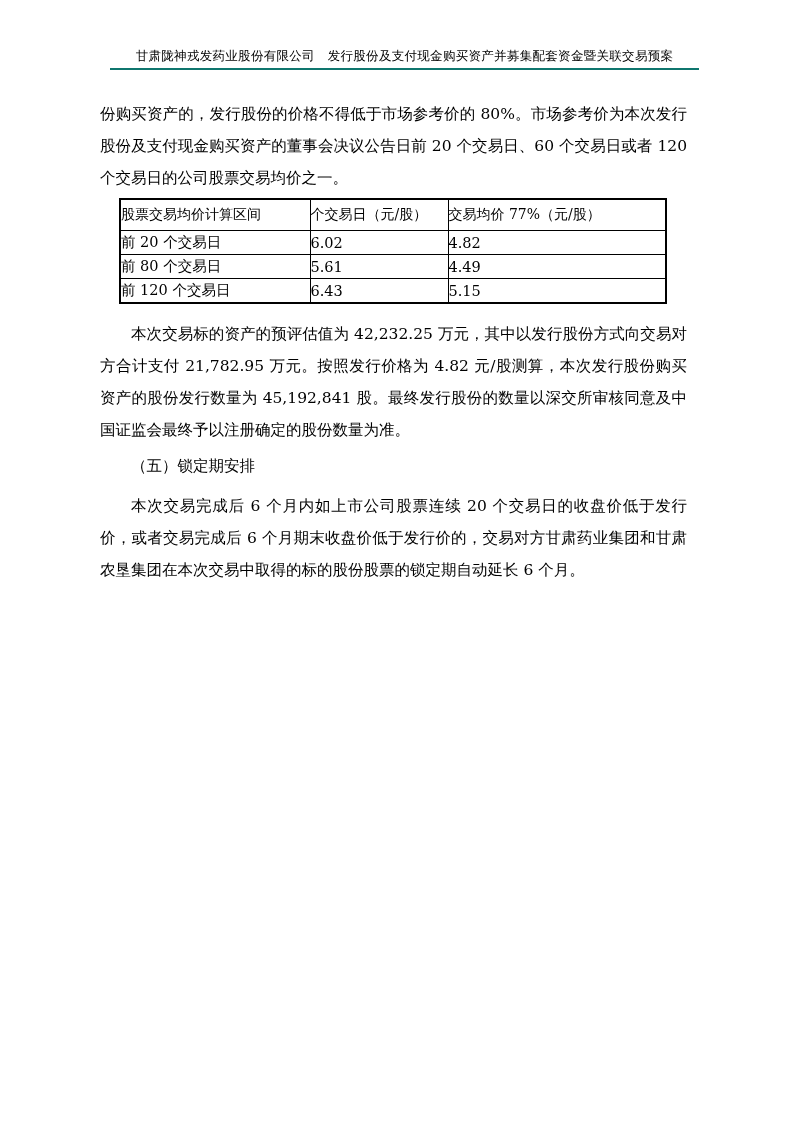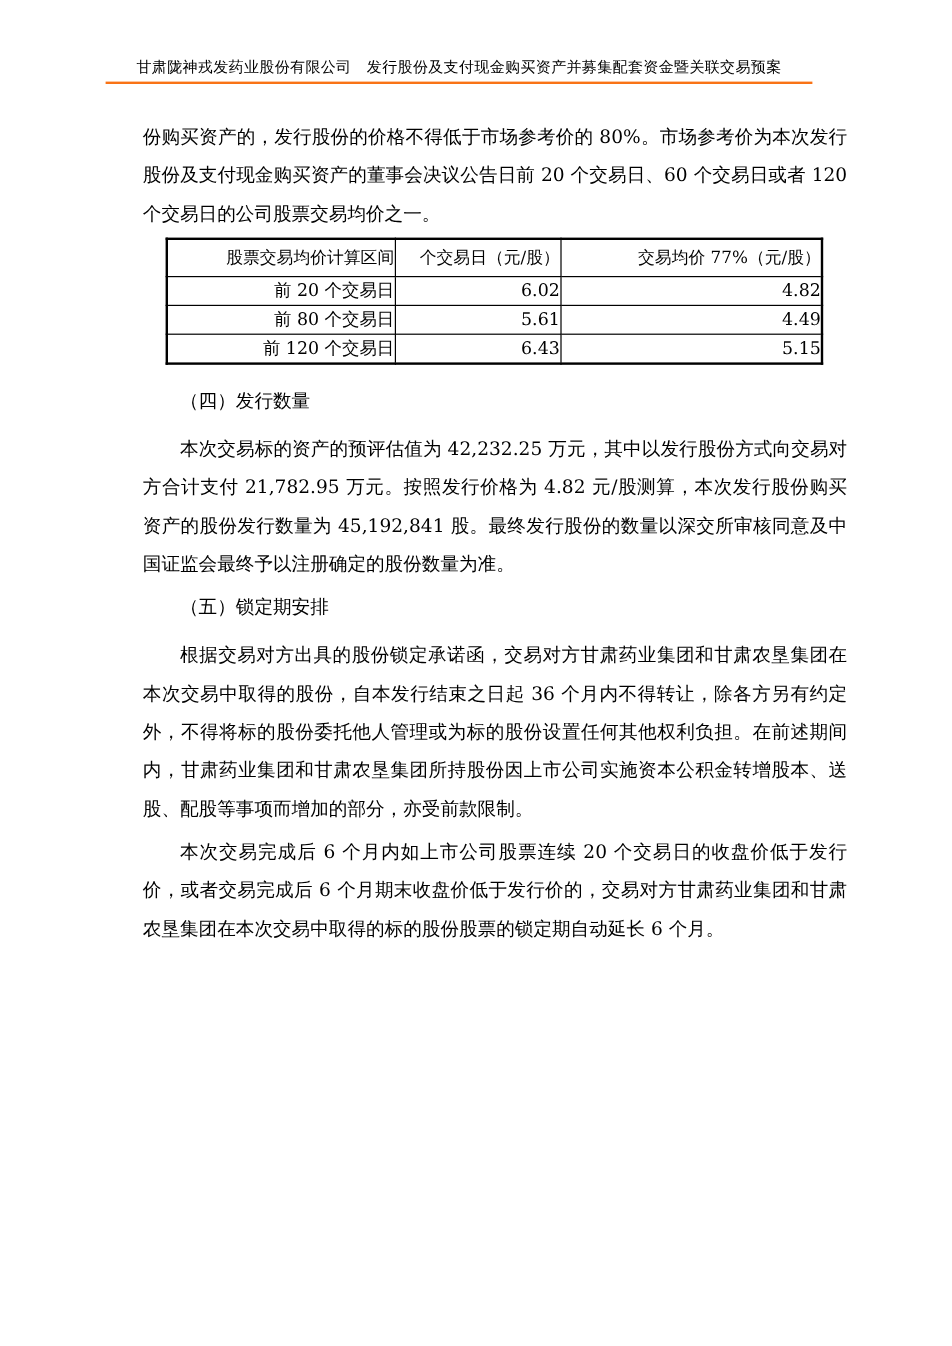--- a/index.html
+++ b/index.html
@@ -8,34 +8,34 @@
     width: 793px;
     height: 1122px;
     background: #ffffff;
     color: #000000;
     font-family: "DejaVu Serif", "Liberation Serif", serif;
     overflow: hidden;
   }
   .header {
     position: absolute;
     top: 47px;
-    left: 88px;
+    left: 110px;
     width: 589px;
     text-align: center;
     font-size: 12.5px;
     line-height: 18px;
     letter-spacing: 0.3px;
     padding-bottom: 3px;
-    border-bottom: 2px solid #f97316;
+    border-bottom: 2px solid #0f766e;
     white-space: nowrap;
   }
   .body-col {
     position: absolute;
     top: 98px;
-    left: 119px;
+    left: 100px;
     width: 587px;
   }
   .para {
     margin: 0 0 4px 0;
     font-size: 15.5px;
     line-height: 32px;
     text-align: justify;
     text-indent: 2em;
   }
   .para.no-indent { text-indent: 0; }
@@ -48,21 +48,21 @@
   .price-table {
     border-collapse: collapse;
     table-layout: fixed;
     width: 546px;
     margin: 0 0 14px 19px;
     border: 2px solid #000000;
   }
   .price-table th, .price-table td {
     border: 1px solid #000000;
     font-weight: normal;
-    text-align: right;
+    text-align: left;
     vertical-align: middle;
     padding: 0;
     font-size: 14px;
   }
   .price-table th { height: 30px; }
   .price-table td { height: 23px; font-size: 14.5px; }
 </style>
 </head>
 <body>
 
@@ -102,24 +102,22 @@
           <td>4.49</td>
         </tr>
         <tr>
           <td>前 120 个交易日</td>
           <td>6.43</td>
           <td>5.15</td>
         </tr>
       </tbody>
     </table>
 
-    <p class="heading">（四）发行数量</p>
 
     <p class="para">本次交易标的资产的预评估值为 42,232.25 万元，其中以发行股份方式向交易对方合计支付 21,782.95 万元。按照发行价格为 4.82 元/股测算，本次发行股份购买资产的股份发行数量为 45,192,841 股。最终发行股份的数量以深交所审核同意及中国证监会最终予以注册确定的股份数量为准。</p>
 
     <p class="heading">（五）锁定期安排</p>
 
-    <p class="para">根据交易对方出具的股份锁定承诺函，交易对方甘肃药业集团和甘肃农垦集团在本次交易中取得的股份，自本发行结束之日起 36 个月内不得转让，除各方另有约定外，不得将标的股份委托他人管理或为标的股份设置任何其他权利负担。在前述期间内，甘肃药业集团和甘肃农垦集团所持股份因上市公司实施资本公积金转增股本、送股、配股等事项而增加的部分，亦受前款限制。</p>
 
     <p class="para">本次交易完成后 6 个月内如上市公司股票连续 20 个交易日的收盘价低于发行价，或者交易完成后 6 个月期末收盘价低于发行价的，交易对方甘肃药业集团和甘肃农垦集团在本次交易中取得的标的股份股票的锁定期自动延长 6 个月。</p>
 
   </div>
 </div>
 
 </body></html>

